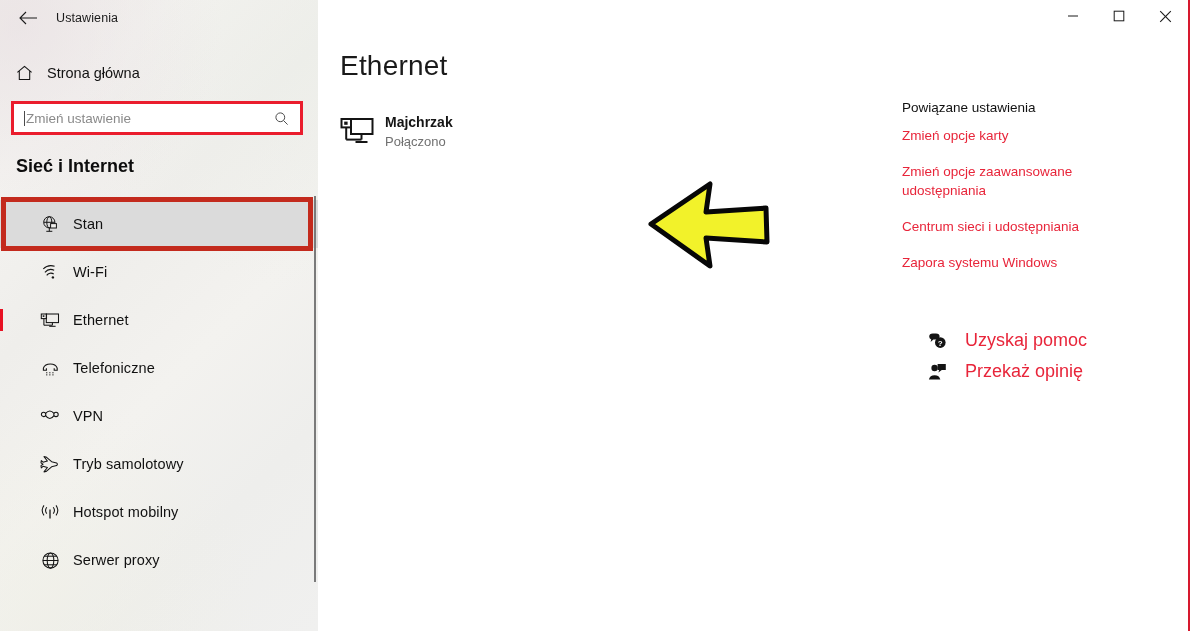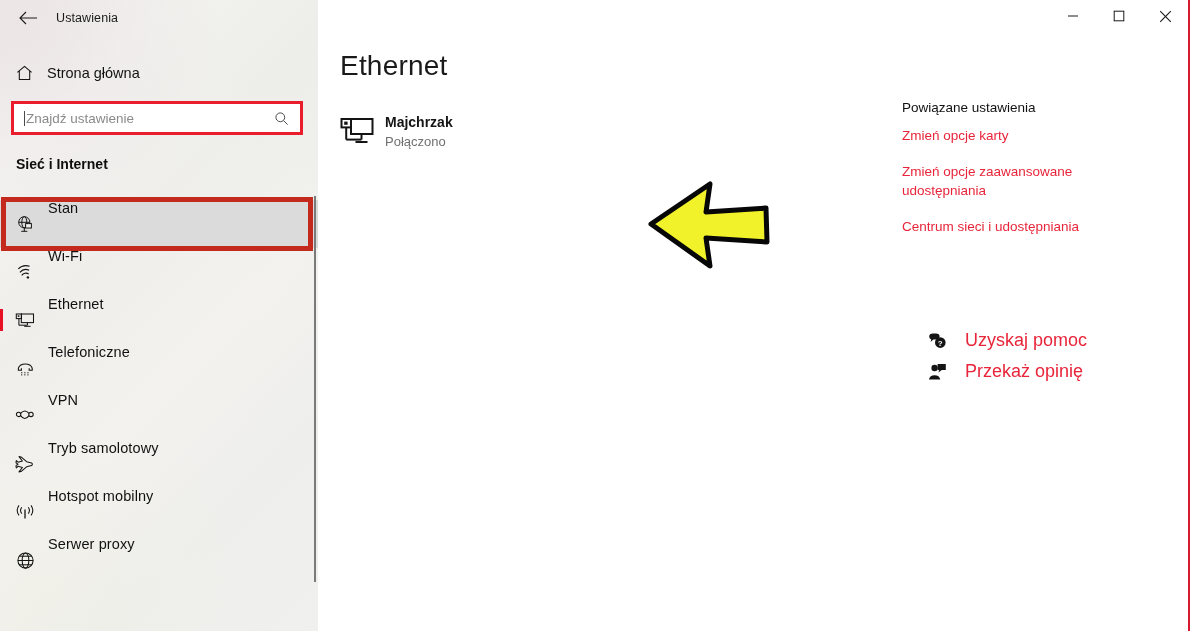--- a/index.html
+++ b/index.html
@@ -125,38 +125,40 @@
   }
   .search-icon {
     margin-right: 11px;
     flex: 0 0 auto;
     display: flex; align-items: center;
   }
 
   .section-head {
     position: absolute;
     left: 16px; top: 156px;
-    font-size: 14px;
+    font-size: 18px;
     font-weight: bold;
     color: #0d0d0d;
     z-index: 3;
   }
 
   
   .nav {
     position: absolute;
     left: 0; top: 200px;
     width: 318px;
     z-index: 3;
   }
   .nav-item {
     position: relative;
     height: 48px;
     display: flex;
+    align-items: center;
     box-sizing: border-box;
+    padding-left: 25px;
   }
   .nav-item.selected {
     background: #dbdbdb;
   }
   .nav-accent {
     position: absolute;
     left: 0; top: 13px;
     width: 3px; height: 22px;
     background: #e81123;
   }
@@ -339,21 +341,21 @@
         <svg width="17" height="16" viewBox="0 0 17 16">
           <path d="M1.4 7.3 L8.5 1.3 L15.6 7.3 M3.3 6.1 V14.4 H13.7 V6.1" fill="none" stroke="#141414" stroke-width="1.05" stroke-linejoin="round"></path>
         </svg>
       </span>
       <span class="home-label">Strona główna</span>
     </div>
 
     <div class="search-wrap">
       <div class="search-field">
         <span class="search-caret"></span>
-        <span class="search-ph">Znajdź ustawienie</span>
+        <span class="search-ph">Zmień ustawienie</span>
         <span class="search-icon">
           <svg width="15" height="15" viewBox="0 0 15 15">
             <circle cx="6.3" cy="6.3" r="4.4" fill="none" stroke="#4c4c4c" stroke-width="1"></circle>
             <line x1="9.5" y1="9.5" x2="13.6" y2="13.6" stroke="#4c4c4c" stroke-width="1"></line>
           </svg>
         </span>
       </div>
       <div class="search-anno"></div>
     </div>
 
@@ -520,20 +522,21 @@
       <svg width="126" height="92" viewBox="0 0 126 92">
         <path d="M5 46 L64 6 L60 34 L120 30 L121 64 L60 60 L64 88 Z" fill="#f2f22a" stroke="#070707" stroke-width="5" stroke-linejoin="round"></path>
       </svg>
     </div>
 
     <div class="related">
       <div class="related-head">Powiązane ustawienia</div>
       <a class="related-link" href="#">Zmień opcje karty</a>
       <a class="related-link" href="#">Zmień opcje zaawansowane udostępniania</a>
       <a class="related-link" href="#">Centrum sieci i udostępniania</a>
+      <a class="related-link" href="#">Zapora systemu Windows</a>
     </div>
 
     <div class="help-block">
       <div class="help-row">
         <span class="help-icon">
           <svg width="19" height="18" viewBox="0 0 19 18">
             <path d="M1.2 4.6 A3.6 3.0 0 0 1 4.8 1.6 L8.0 1.6 A3.6 3.0 0 0 1 11.6 4.6 A3.6 3.0 0 0 1 8.0 7.6 L5.4 7.6 L2.6 10.0 L3.2 7.4 A3.4 2.9 0 0 1 1.2 4.6 Z" fill="#141414"></path>
             <circle cx="12.3" cy="10.6" r="5.3" fill="#141414"></circle>
             <text x="12.3" y="14.0" font-family="'Liberation Sans', sans-serif" font-size="8" font-weight="bold" fill="#ffffff" text-anchor="middle">?</text>
           </svg>

